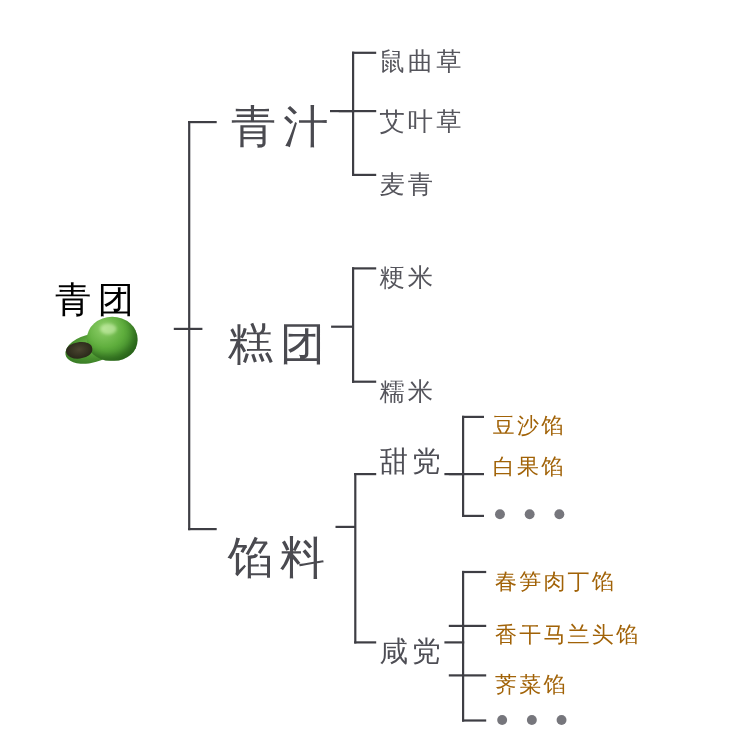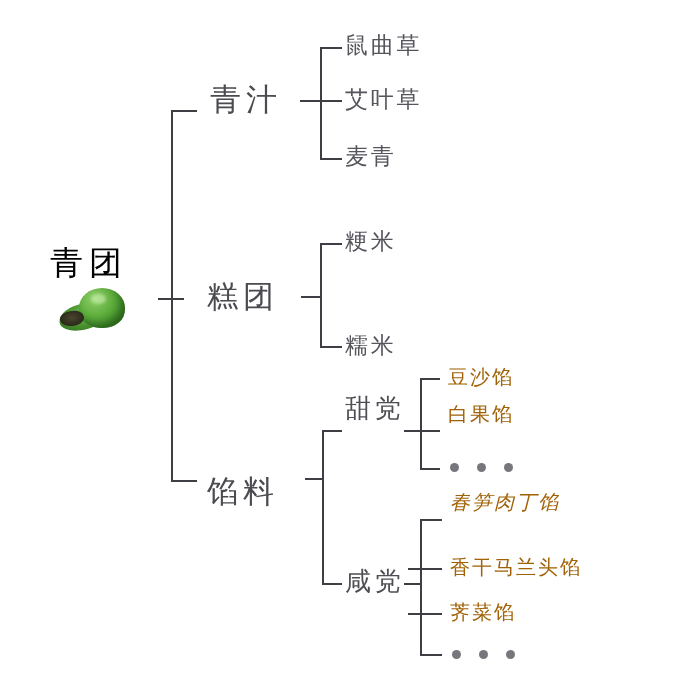--- a/index.html
+++ b/index.html
@@ -16,30 +16,31 @@
     overflow: hidden;
   }
 
   
   .node {
     position: absolute;
     color: #4c4c52;
     white-space: nowrap;
     letter-spacing: 0.12em;
     line-height: 1;
+    margin-top: 11px;
   }
   .root-label {
     font-size: 33px;
     left: 50px;
     top: 247px;
     letter-spacing: 0.18em;
     color: #000000;
   }
   .lvl1 {
-    font-size: 31px;
+    font-size: 41px;
     letter-spacing: 0.16em;
     color: #4a4a50;
   }
   .lvl2 {
     font-size: 26px;
     letter-spacing: 0.14em;
     color: #4e4e55;
   }
   .leaf {
     font-size: 23px;
@@ -210,21 +211,21 @@
   <div class="node lvl2" style="left:345px; top:569px;">咸党</div>
 
   <div class="tick" style="left:404px; top:583px; width:18px;"></div>
 
   <div class="vline" style="left:420px; top:519px; height:137px;"></div>
   <div class="hline" style="left:420px; top:519px; width:22px;"></div>
   <div class="tick" style="left:408px; top:568px; width:34px;"></div>
   <div class="tick" style="left:408px; top:613px; width:34px;"></div>
   <div class="hline" style="left:420px; top:654px; width:22px;"></div>
 
-  <div class="node leaf-sm" style="left:450px; top:492px;font-style:italic;">春笋肉丁馅</div>
+  <div class="node leaf-sm" style="left:450px; top:508px;">春笋肉丁馅</div>
   <div class="node leaf-sm" style="left:450px; top:557px;">香干马兰头馅</div>
   <div class="node leaf-sm" style="left:450px; top:602px;">荠菜馅</div>
   <div class="dots" style="left:452px; top:650px;">
     <i></i>
     <i></i>
     <i></i>
   </div>
 
 </div>
 

